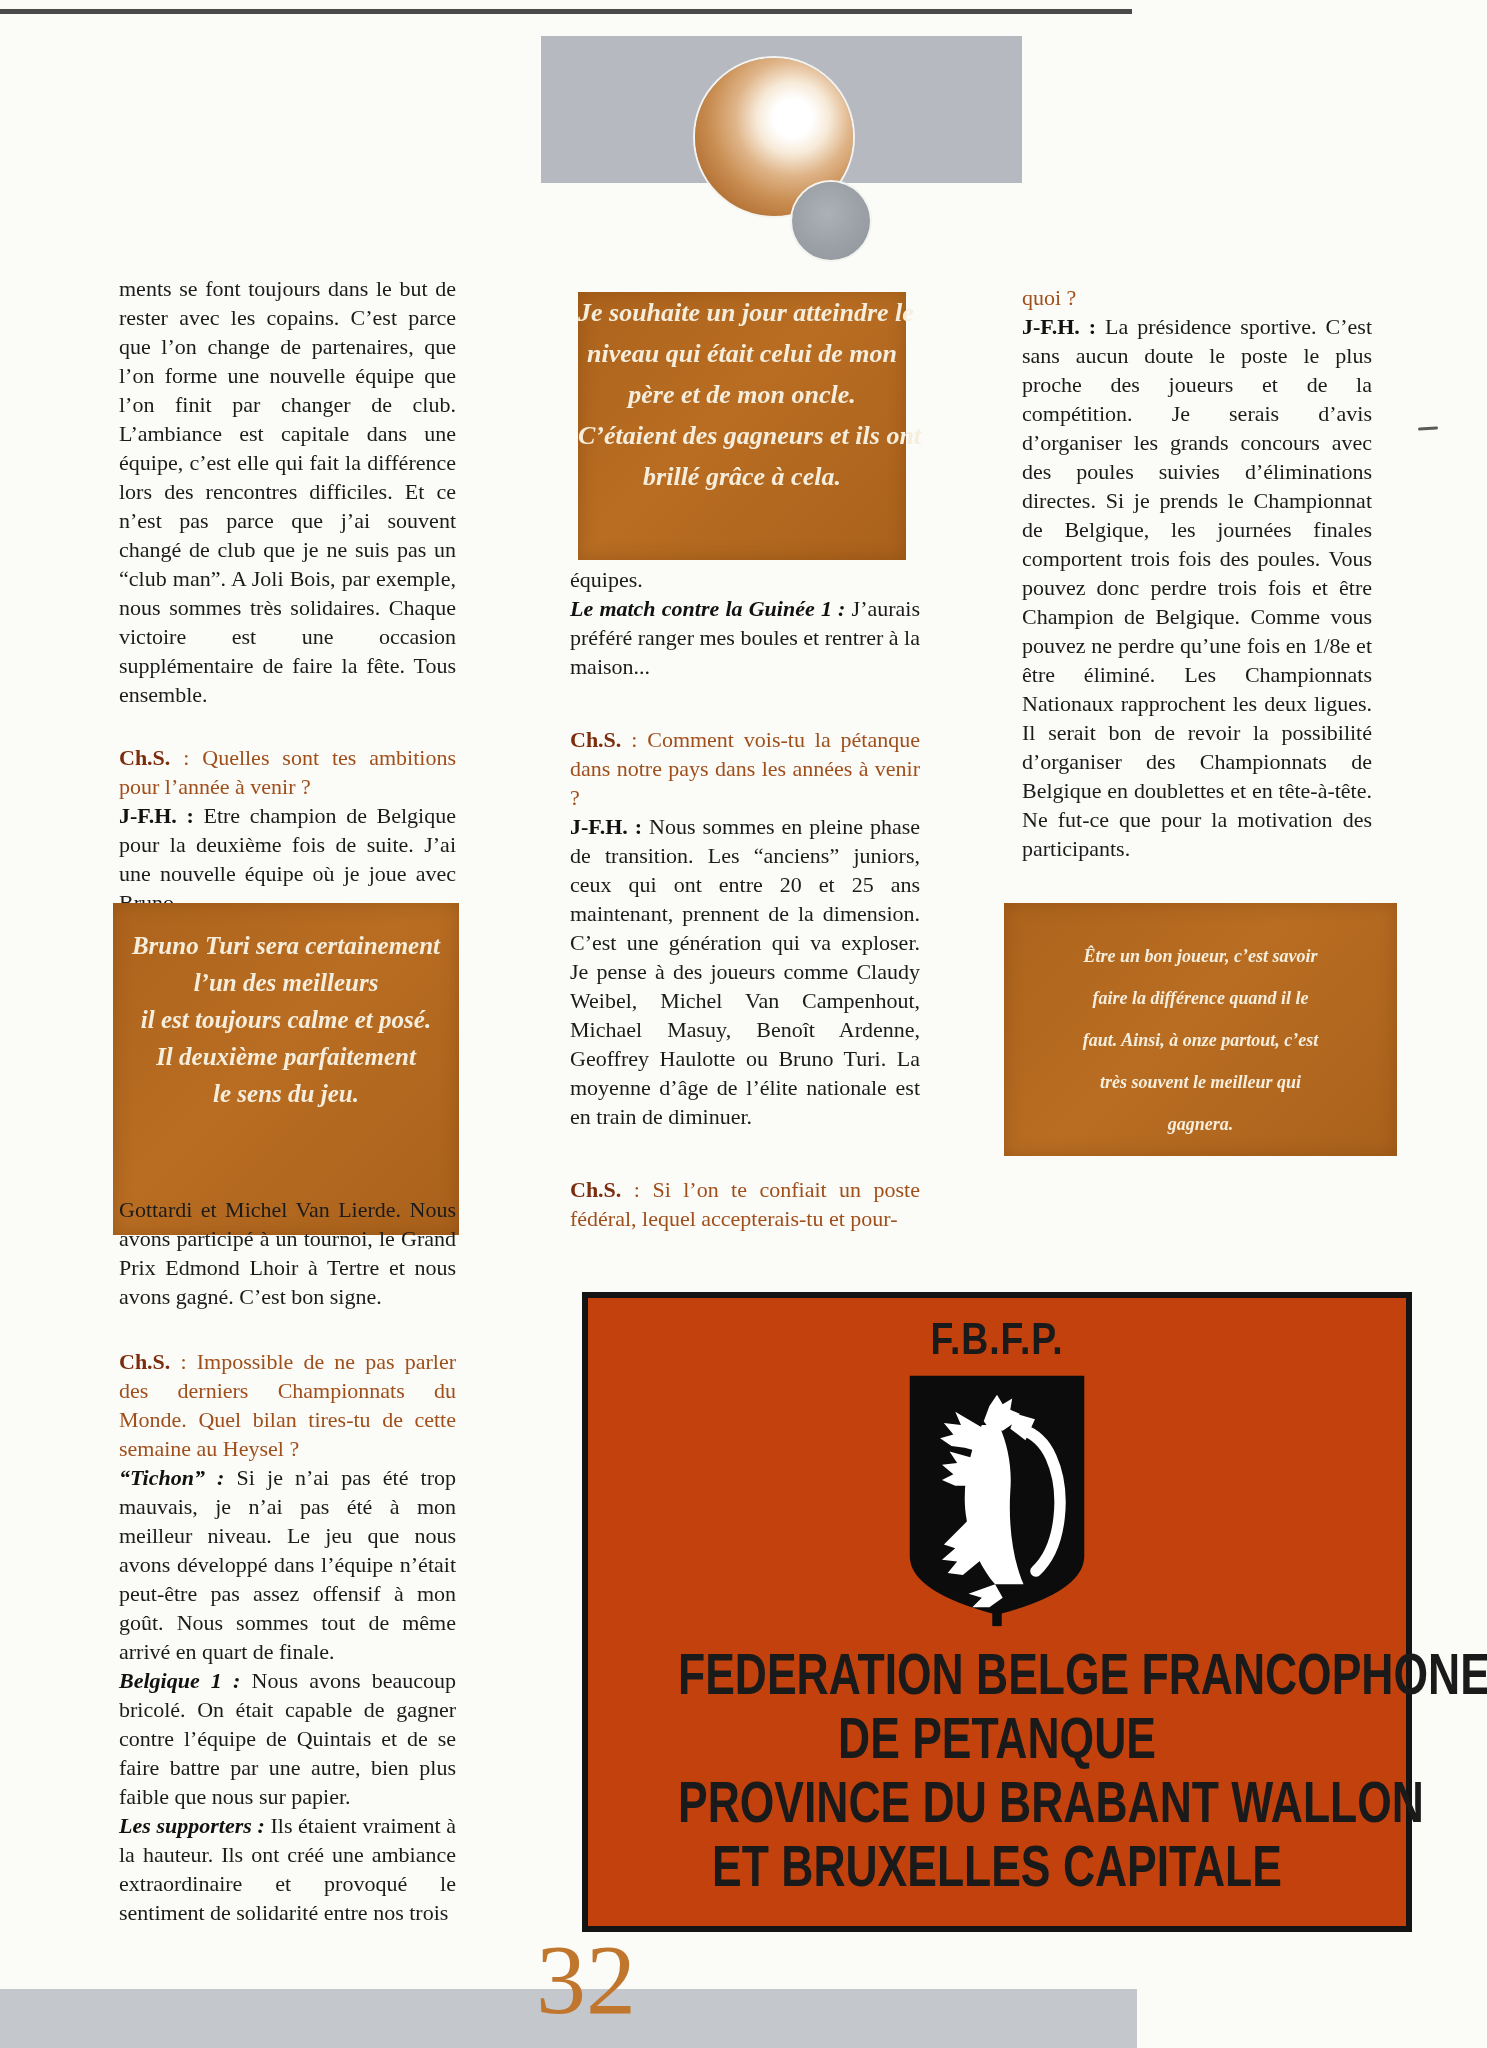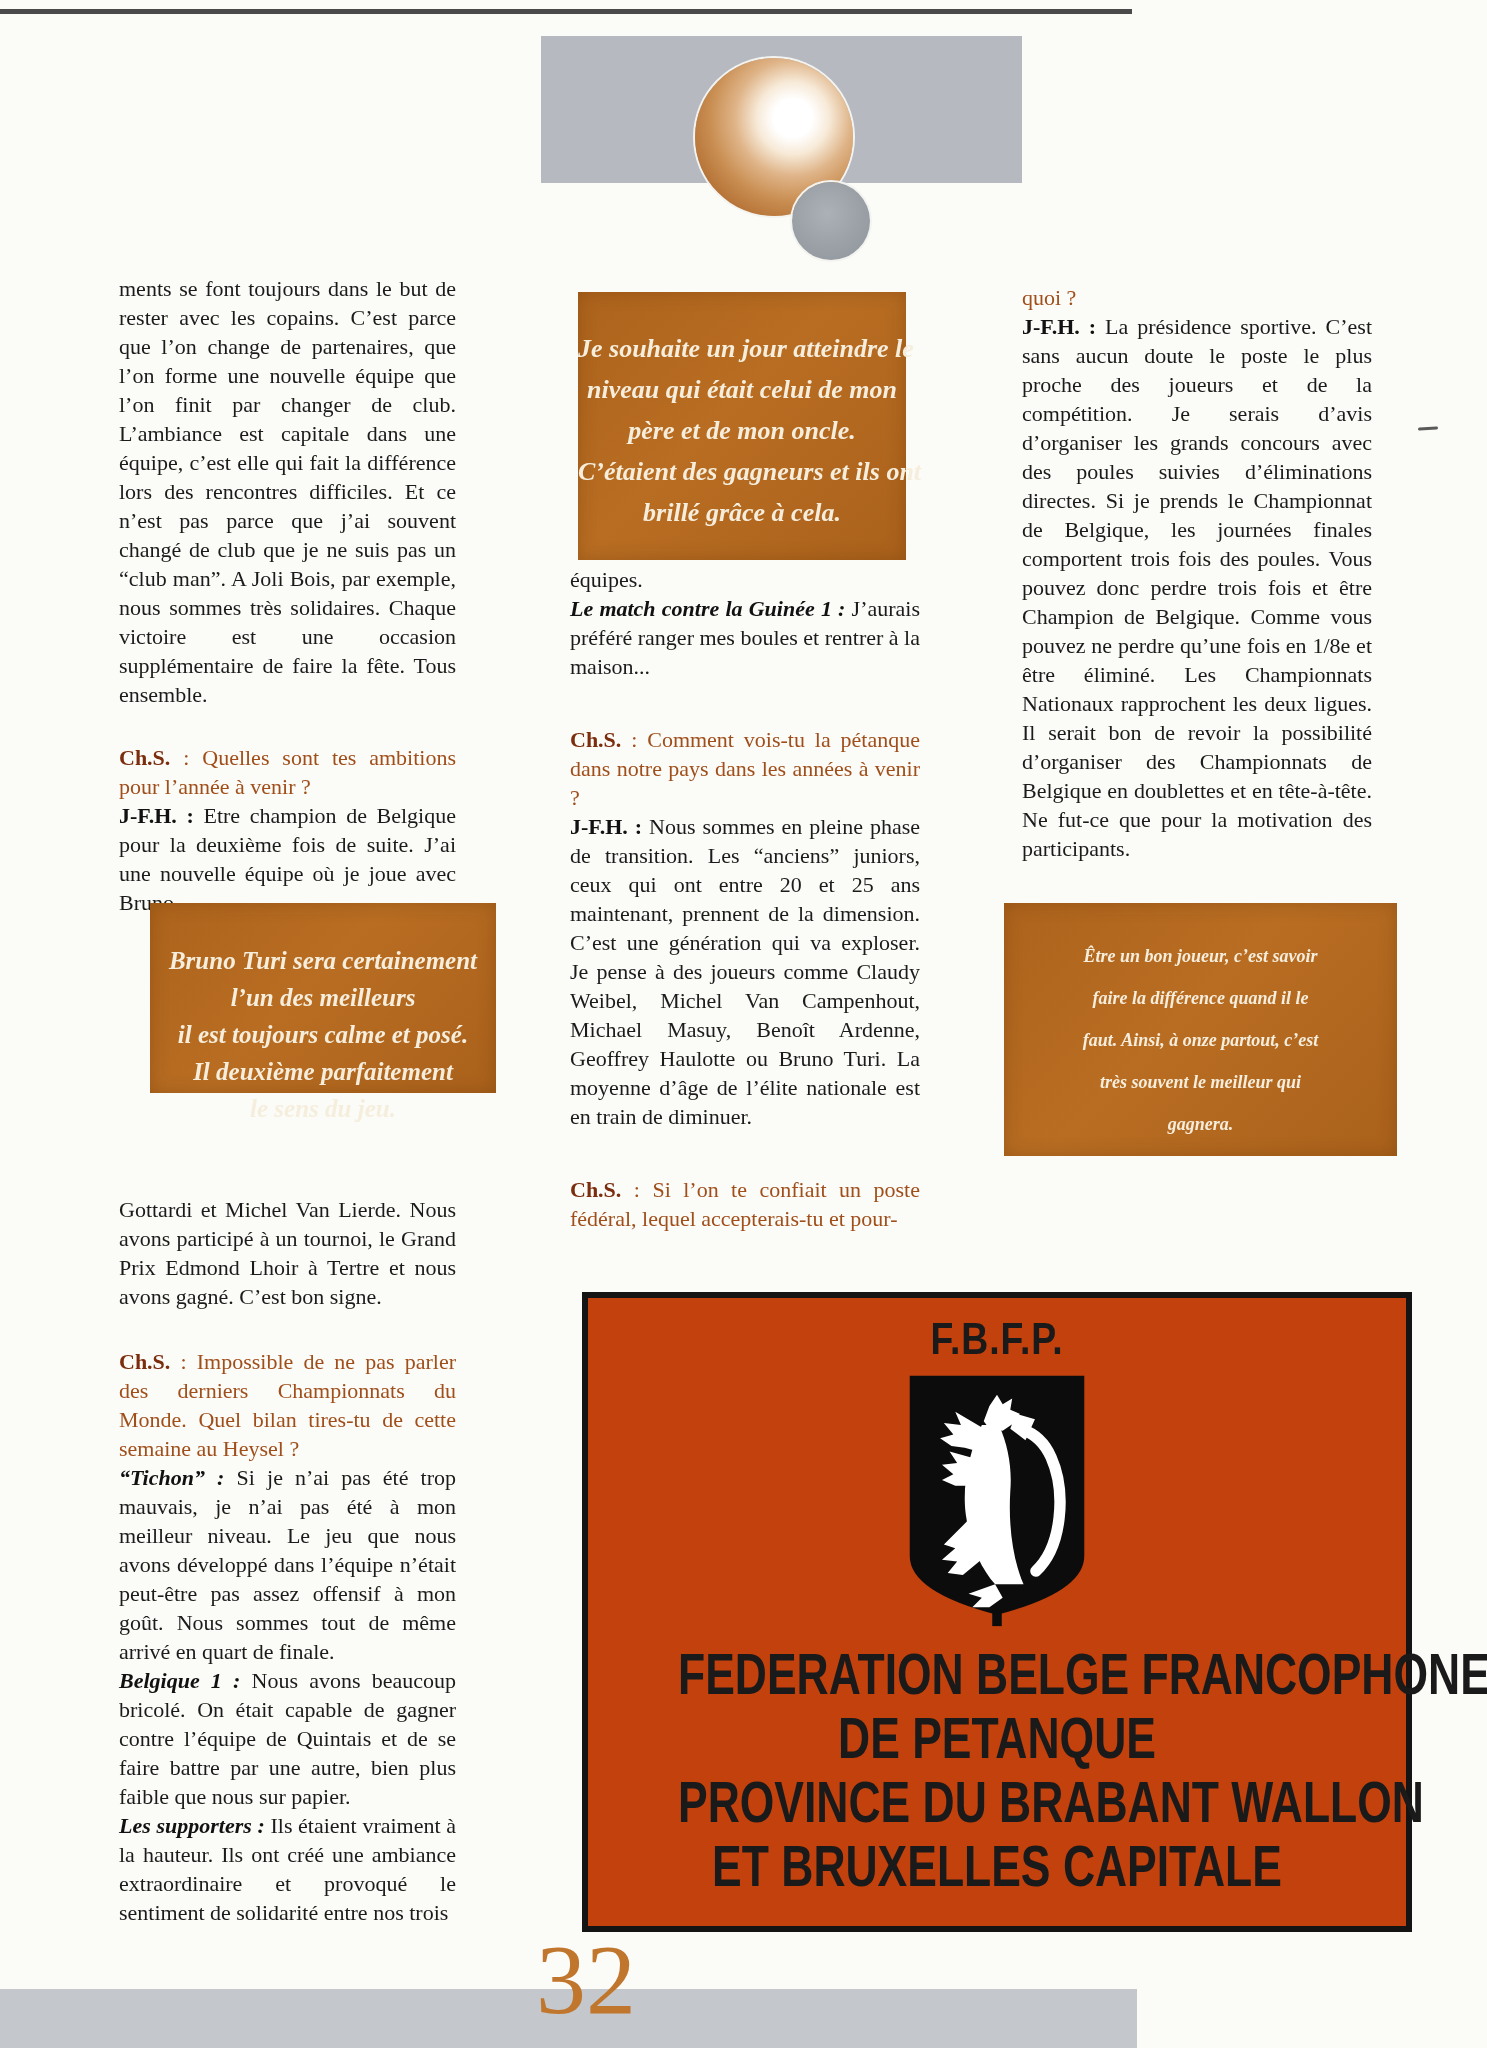--- a/index.html
+++ b/index.html
@@ -34,22 +34,22 @@
   .gap36{margin-top:36px !important;}
   .gap44{margin-top:44px !important;}
   
   .obox{
     position:absolute;background:#b1671e;
     background:linear-gradient(135deg,#ad631c 0%,#b86d22 45%,#aa611b 100%);
     color:#f6eedd;font-weight:bold;font-style:italic;text-align:center;
     box-shadow:inset 0 0 18px rgba(80,40,0,.25);
   }
   .obox .ln{white-space:nowrap;}
-  .obox-mid{left:578px;top:292px;width:328px;height:268px;font-size:26px;line-height:41px;padding-top:36px;box-sizing:border-box;}
-  .obox-left{left:113px;top:903px;width:346px;height:190px;font-size:25px;line-height:37px;padding-top:39px;box-sizing:border-box;margin-left:37px;}
+  .obox-mid{left:578px;top:292px;width:328px;height:268px;font-size:26px;line-height:41px;box-sizing:border-box;}
+  .obox-left{left:113px;top:903px;width:346px;height:332px;font-size:25px;line-height:37px;padding-top:24px;box-sizing:border-box;}
   .obox-right{left:1004px;top:903px;width:393px;height:253px;font-size:18px;line-height:42px;padding-top:32px;box-sizing:border-box;}
   
   .fbfp{
     position:absolute;left:582px;top:1292px;width:830px;height:640px;
     border:6px solid #141414;background:#c2410c;box-sizing:border-box;text-align:center;
     font-family:"Liberation Sans","DejaVu Sans",sans-serif;color:#1a1a1a;
   }
   .fbfp-title{margin-top:16px;font-size:44px;font-weight:bold;letter-spacing:1px;transform:scaleX(.85);}
   .fbfp-shield{margin:6px auto 0 auto;display:block;}
   .fbfp-line{font-weight:bold;font-size:57px;line-height:64px;transform:scaleX(.78);white-space:nowrap;}

